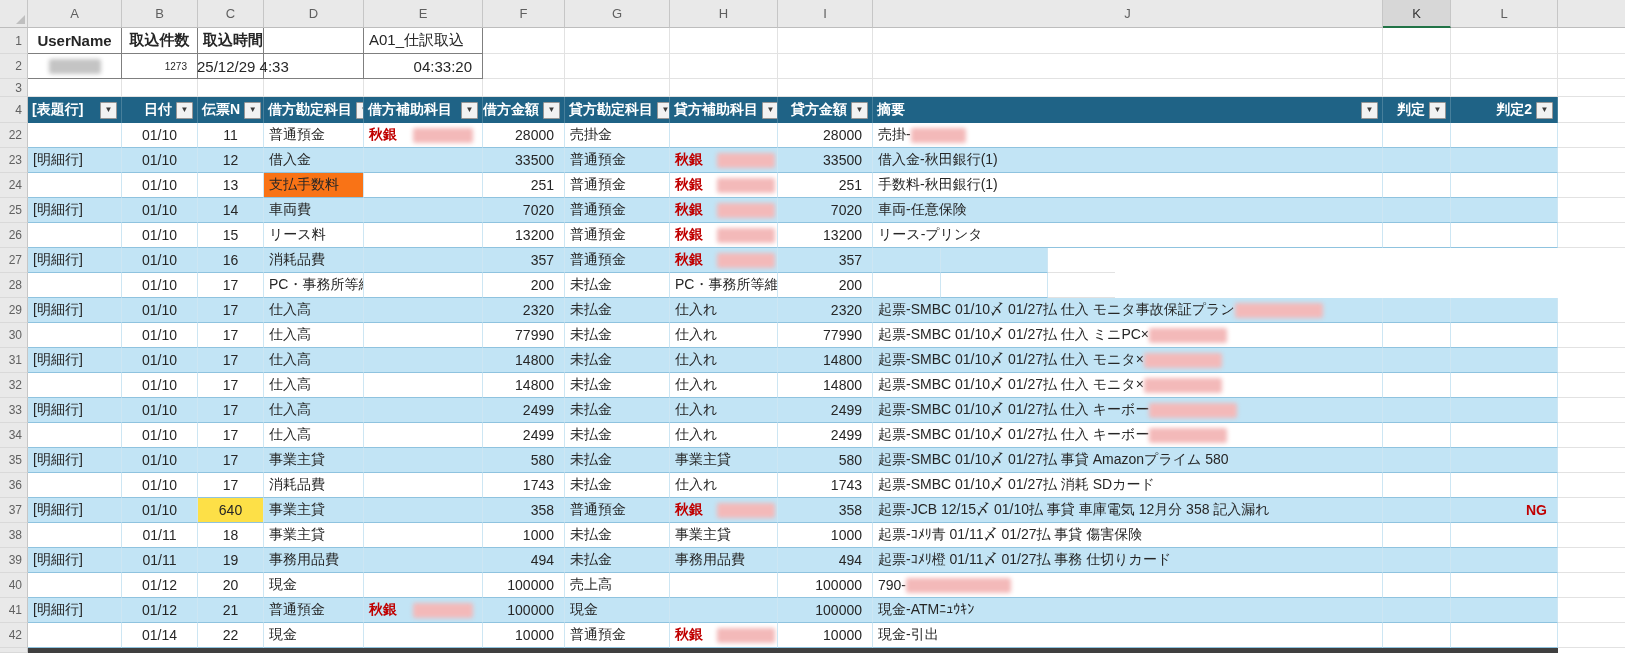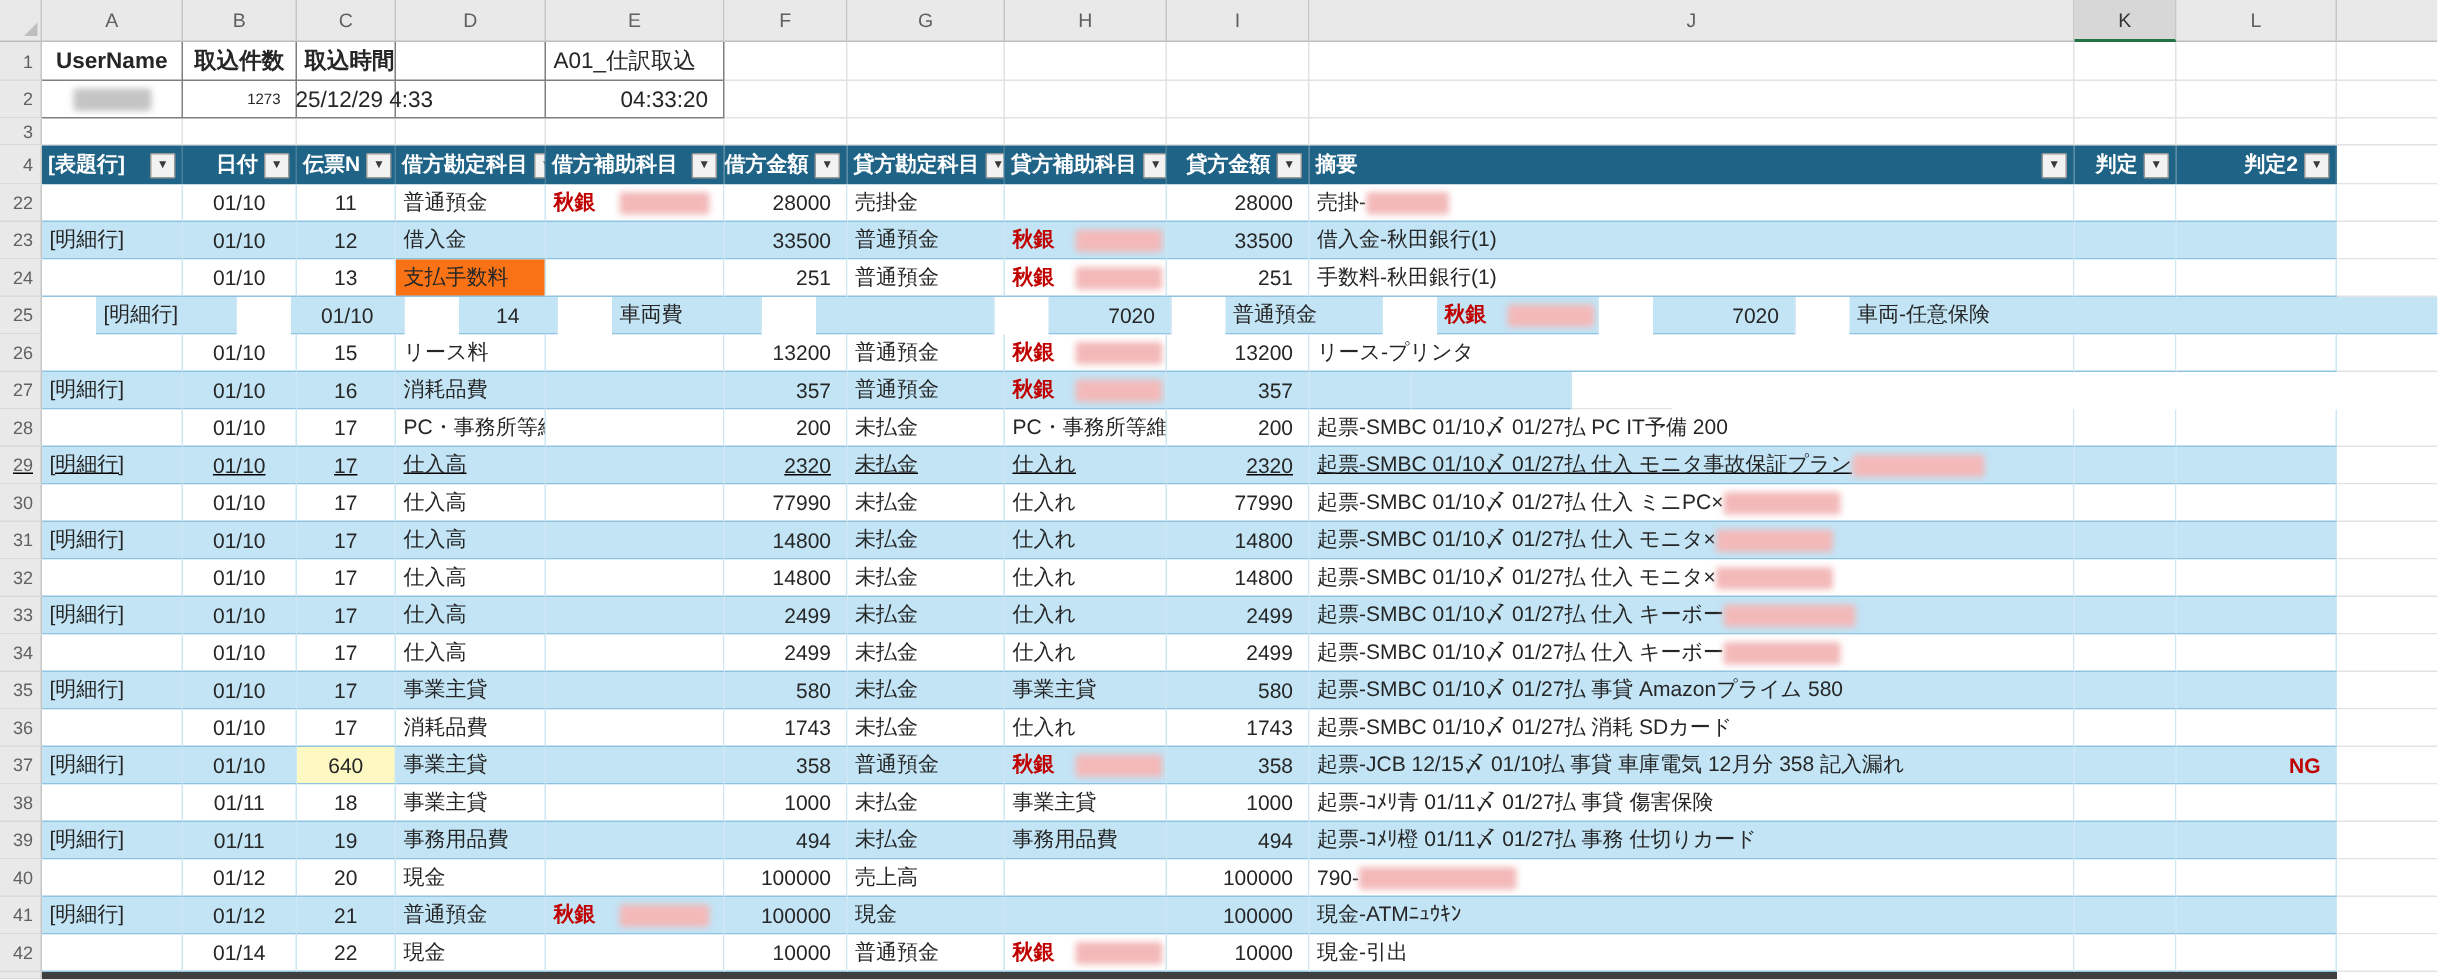--- a/index.html
+++ b/index.html
@@ -286,21 +286,21 @@
       <div class="cell ar" style="width: 95px; background: rgb(255, 255, 255);">
         <span>251</span>
       </div>
       <div class="cell al" style="width: 510px; background: rgb(255, 255, 255);">
         <span class="sumtext">手数料-秋田銀行(1)</span>
       </div>
       <div class="cell al" style="width: 68px; background: rgb(255, 255, 255);"></div>
       <div class="cell ar" style="width: 107px; background: rgb(255, 255, 255);"></div>
       <div class="cell mfill" style="width: 67px; border-right: none;"></div>
     </div>
-    <div class="row drow" style="height: 25px; gap: 36px;">
+    <div class="row drow" style="height: 25px;">
       <div class="gutter">25</div>
       <div class="cell al" style="width: 94px; background: rgb(194, 228, 245);">
         <span>[明細行]</span>
       </div>
       <div class="cell ac" style="width: 76px; background: rgb(194, 228, 245);">
         <span>01/10</span>
       </div>
       <div class="cell ac" style="width: 66px; background: rgb(194, 228, 245);">
         <span>14</span>
       </div>
@@ -411,28 +411,25 @@
       </div>
       <div class="cell al" style="width: 105px; background: rgb(255, 255, 255);">
         <span>未払金</span>
       </div>
       <div class="cell al" style="width: 108px; background: rgb(255, 255, 255);">
         <span>PC・事務所等維持管理費</span>
       </div>
       <div class="cell ar" style="width: 95px; background: rgb(255, 255, 255);">
         <span>200</span>
       </div>
-      <div class="cell al" style="width: 510px; background: rgb(255, 255, 255);">
-        <span class="sumtext">起票-SMBC 01/10〆 01/27払 PC IT予備 200</span>
-      </div>
-      <div class="cell al" style="width: 68px; background: rgb(255, 255, 255);"></div>
-      <div class="cell ar" style="width: 107px; background: rgb(255, 255, 255);"></div>
-      <div class="cell mfill" style="width: 67px; border-right: none;"></div>
-    </div>
-    <div class="row drow" style="height: 25px; text-decoration: underline;">
+      <div class="cell al" style="width: 68px; background: rgb(255, 255, 255);"></div>
+      <div class="cell ar" style="width: 107px; background: rgb(255, 255, 255);"></div>
+      <div class="cell mfill" style="width: 67px; border-right: none;"></div>
+    </div>
+    <div class="row drow" style="height: 25px;">
       <div class="gutter">29</div>
       <div class="cell al" style="width: 94px; background: rgb(194, 228, 245);">
         <span>[明細行]</span>
       </div>
       <div class="cell ac" style="width: 76px; background: rgb(194, 228, 245);">
         <span>01/10</span>
       </div>
       <div class="cell ac" style="width: 66px; background: rgb(194, 228, 245);">
         <span>17</span>
       </div>
@@ -696,21 +693,21 @@
       <div class="cell mfill" style="width: 67px; border-right: none;"></div>
     </div>
     <div class="row drow" style="height: 25px;">
       <div class="gutter">37</div>
       <div class="cell al" style="width: 94px; background: rgb(194, 228, 245);">
         <span>[明細行]</span>
       </div>
       <div class="cell ac" style="width: 76px; background: rgb(194, 228, 245);">
         <span>01/10</span>
       </div>
-      <div class="cell ac" style="width: 66px; background: #fef9c3;">
+      <div class="cell ac" style="width: 66px; background: #fde047;">
         <span>640</span>
       </div>
       <div class="cell al" style="width: 100px; background: rgb(194, 228, 245);">
         <span>事業主貸</span>
       </div>
       <div class="cell al" style="width: 119px; background: rgb(194, 228, 245);"></div>
       <div class="cell ar" style="width: 82px; background: rgb(194, 228, 245);">
         <span>358</span>
       </div>
       <div class="cell al" style="width: 105px; background: rgb(194, 228, 245);">

